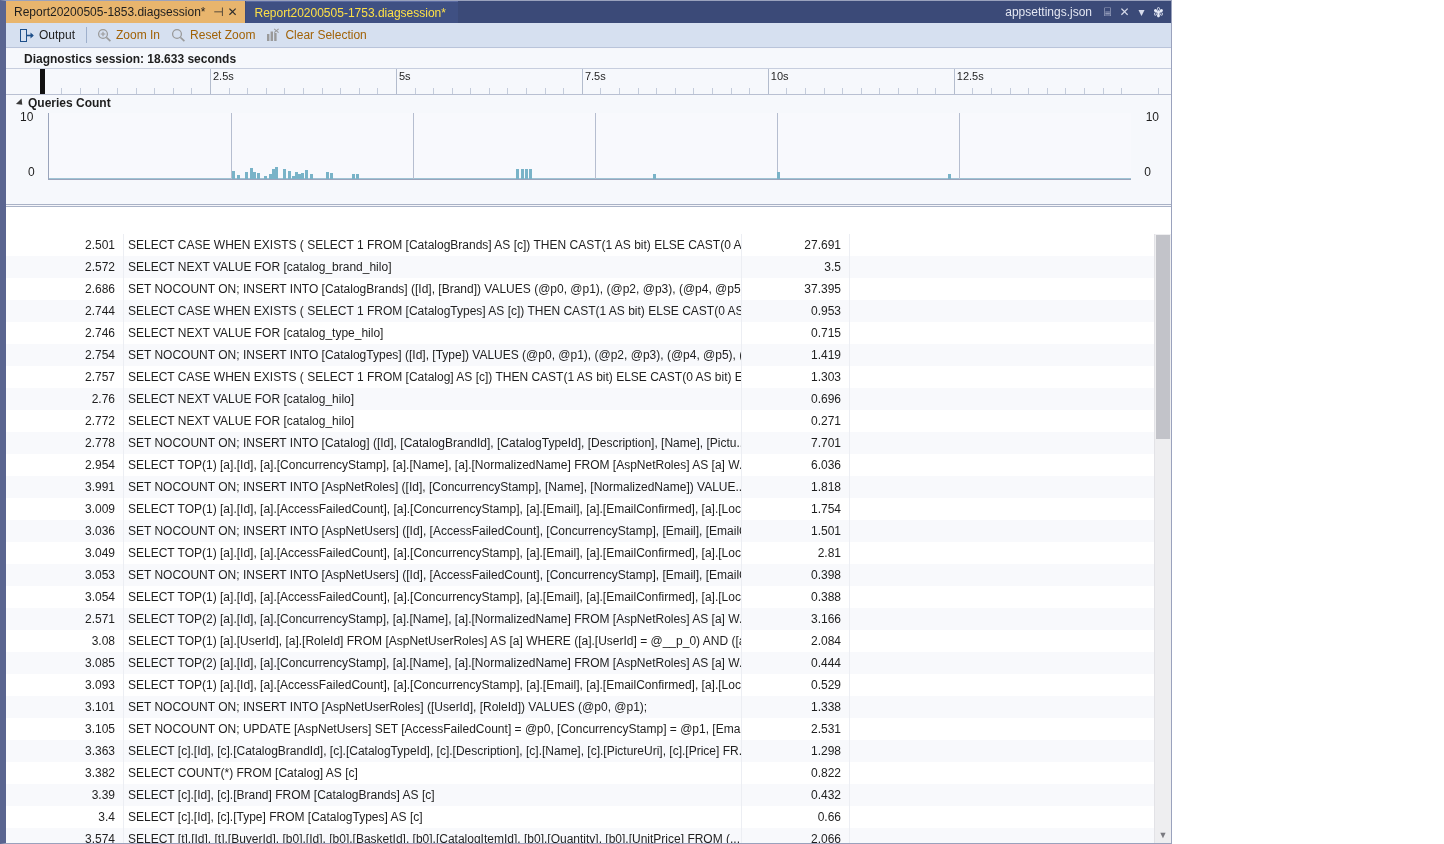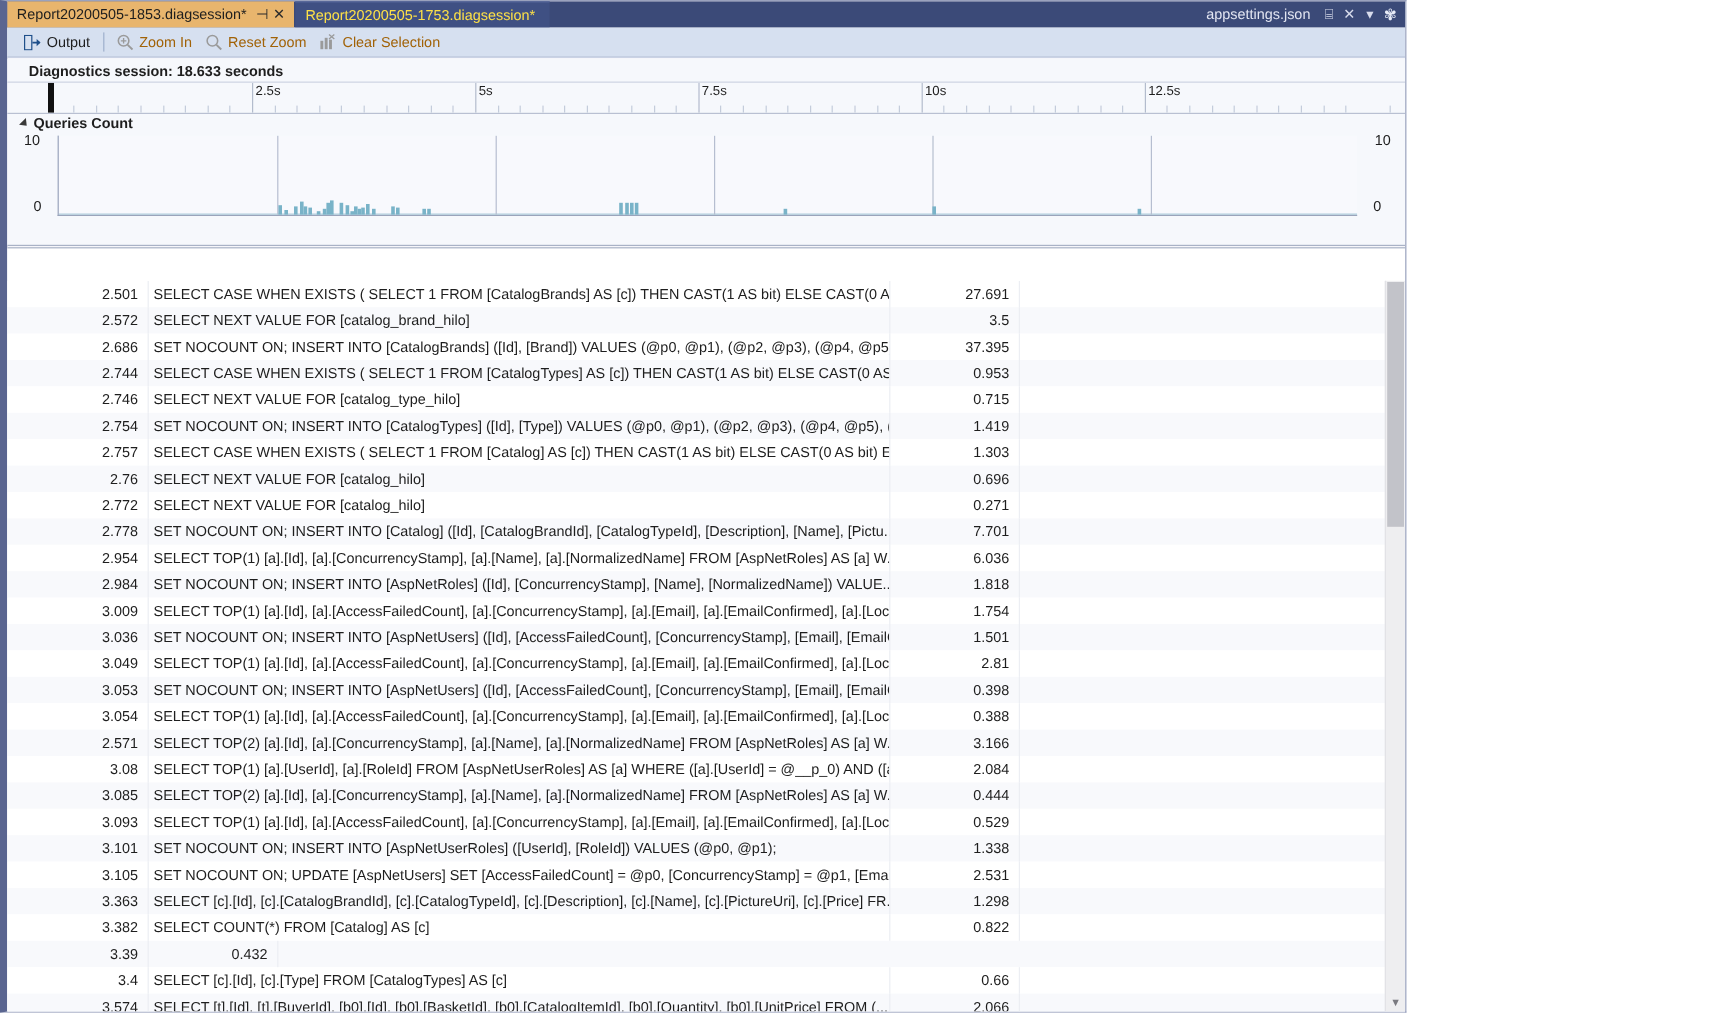--- a/index.html
+++ b/index.html
@@ -528,21 +528,21 @@
           <div class="td c-dur">7.701</div>
           <div class="td c-rest"></div>
         </div>
         <div class="trow">
           <div class="td c-start">2.954</div>
           <div class="td c-query">SELECT TOP(1) [a].[Id], [a].[ConcurrencyStamp], [a].[Name], [a].[NormalizedName] FROM [AspNetRoles] AS [a] W...</div>
           <div class="td c-dur">6.036</div>
           <div class="td c-rest"></div>
         </div>
         <div class="trow">
-          <div class="td c-start">2.984</div>
+          <div class="td c-start">3.991</div>
           <div class="td c-query">SET NOCOUNT ON; INSERT INTO [AspNetRoles] ([Id], [ConcurrencyStamp], [Name], [NormalizedName]) VALUE...</div>
           <div class="td c-dur">1.818</div>
           <div class="td c-rest"></div>
         </div>
         <div class="trow">
           <div class="td c-start">3.009</div>
           <div class="td c-query">SELECT TOP(1) [a].[Id], [a].[AccessFailedCount], [a].[ConcurrencyStamp], [a].[Email], [a].[EmailConfirmed], [a].[Lock...</div>
           <div class="td c-dur">1.754</div>
           <div class="td c-rest"></div>
         </div>
@@ -613,20 +613,21 @@
           <div class="td c-rest"></div>
         </div>
         <div class="trow">
           <div class="td c-start">3.382</div>
           <div class="td c-query">SELECT COUNT(*) FROM [Catalog] AS [c]</div>
           <div class="td c-dur">0.822</div>
           <div class="td c-rest"></div>
         </div>
         <div class="trow">
           <div class="td c-start">3.39</div>
+          <div class="td c-query">SELECT [c].[Id], [c].[Brand] FROM [CatalogBrands] AS [c]</div>
           <div class="td c-dur">0.432</div>
           <div class="td c-rest"></div>
         </div>
         <div class="trow">
           <div class="td c-start">3.4</div>
           <div class="td c-query">SELECT [c].[Id], [c].[Type] FROM [CatalogTypes] AS [c]</div>
           <div class="td c-dur">0.66</div>
           <div class="td c-rest"></div>
         </div>
         <div class="trow">

